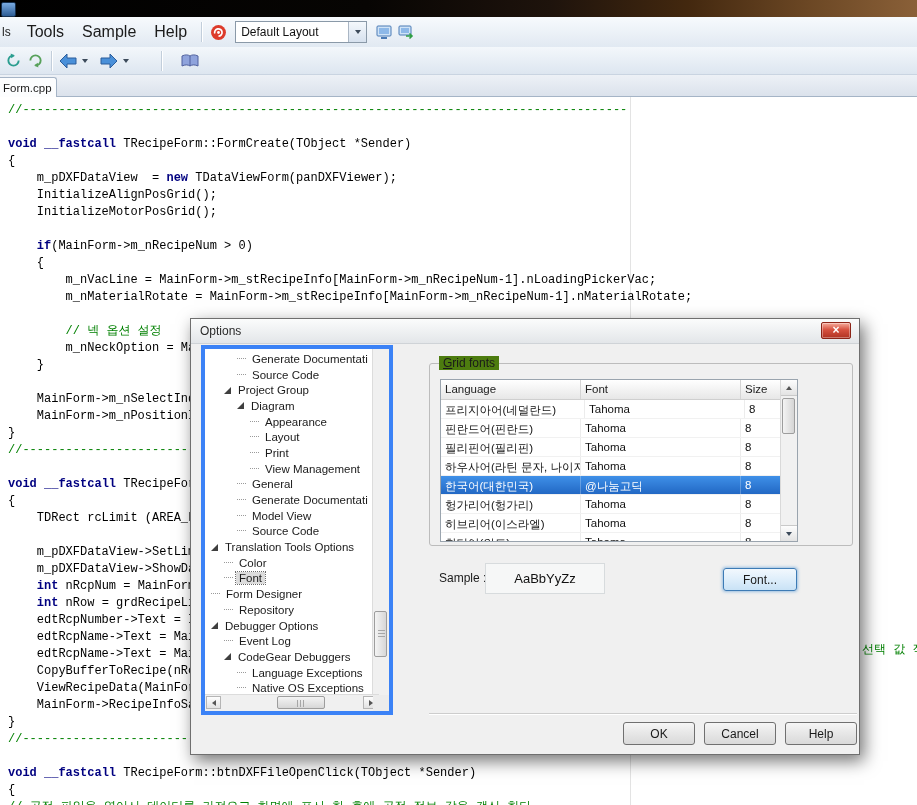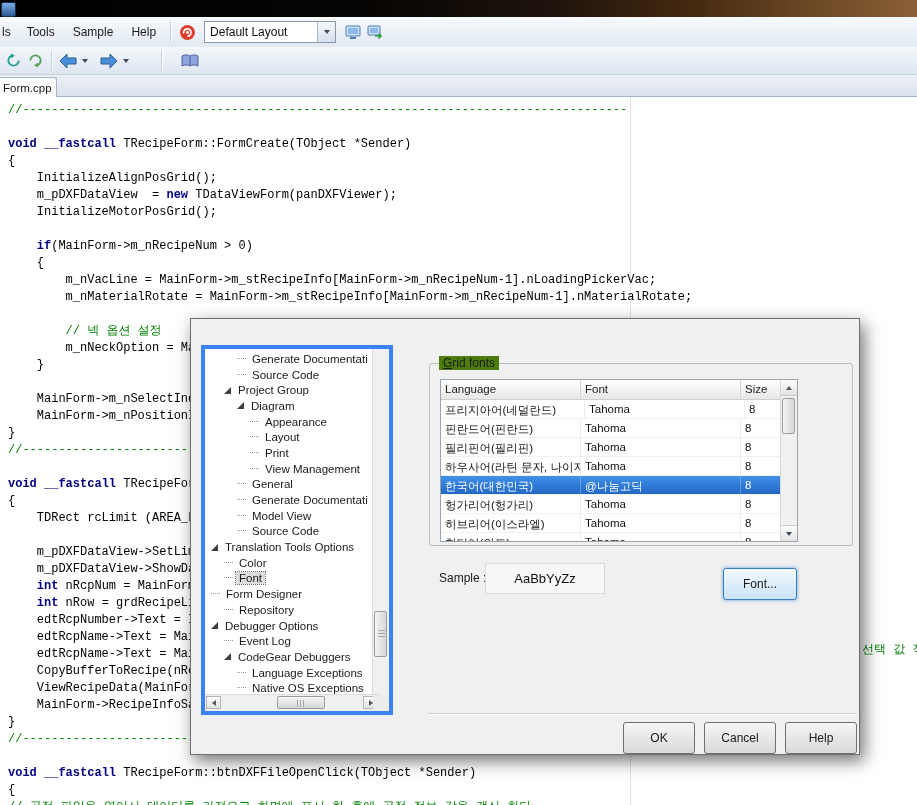--- a/index.html
+++ b/index.html
@@ -10,21 +10,21 @@
   .photo{position:absolute;left:0;top:0;width:917px;height:17px;
          background:linear-gradient(90deg,#000 0%,#070503 40%,#1e130c 60%,#43280f 75%,#6b4724 88%,#8a6038 100%);}
   .mini-icon{position:absolute;left:1px;top:2px;width:13px;height:13px;border-radius:2px;
          background:linear-gradient(#79abe2,#2d5c94);border:1px solid #16304f;}
 
   
   .menubar{position:absolute;left:0;top:17px;width:917px;height:30px;
            background:linear-gradient(#f7fafd,#e1e9f2);border-bottom:1px solid #c9d4e1;
            display:flex;align-items:center;}
   .menu-frag{font-size:12px;color:#1b1b1b;padding:0 7px 0 2px;}
-  .menu-item{font-size:12px;color:#1b1b1b;padding:0 9px;height:100%;display:flex;align-items:center;cursor:default;}
+  .menu-item{font-size:16px;color:#1b1b1b;padding:0 9px;height:100%;display:flex;align-items:center;cursor:default;}
   .tb-sep{width:1px;height:20px;background:#c2cedb;box-shadow:1px 0 0 #fff;margin:0 5px;flex:none;}
   .icon16{width:22px;height:22px;display:flex;align-items:center;justify-content:center;flex:none;}
   .combo{width:132px;height:22px;background:#fff;border:1px solid #8a99a8;margin:0 6px;
          display:flex;align-items:center;box-sizing:border-box;}
   .combo-text{font-size:12px;color:#111;padding-left:5px;flex:1;white-space:nowrap;overflow:hidden;}
   .combo-btn{width:17px;height:100%;background:linear-gradient(#f4f8fc,#d6e1ee);
          border-left:1px solid #aab6c4;display:flex;align-items:center;justify-content:center;flex:none;}
   .tri-down{width:0;height:0;border-left:3.5px solid transparent;border-right:3.5px solid transparent;border-top:4px solid #3c4a5a;}
 
   
@@ -112,21 +112,21 @@
   .vbtn.down{bottom:0;border-top:1px solid #c9c9c9;}
   .tri-up{width:0;height:0;border-left:3.5px solid transparent;border-right:3.5px solid transparent;border-bottom:4px solid #555;}
   .grid-vthumb{position:absolute;left:1px;top:18px;width:13px;height:36px;border:1px solid #9d9d9d;border-radius:2px;
                background:linear-gradient(90deg,#f4f4f4,#d5d5d5);box-sizing:border-box;}
 
   
   .sample-label{position:absolute;left:248px;top:252px;font-size:12px;color:#1a1a1a;}
   .sample-box{position:absolute;left:294px;top:244px;width:120px;height:31px;background:#f6f7f7;
               border:1px solid #d7dbdd;display:flex;align-items:center;justify-content:center;
               font-size:13px;color:#111;box-sizing:border-box;}
-  .btn{position:absolute;width:72px;height:32px;box-sizing:border-box;border:1px solid #707070;border-radius:3px;
+  .btn{position:absolute;width:72px;height:23px;box-sizing:border-box;border:1px solid #707070;border-radius:3px;
        background:linear-gradient(#f6f6f6,#e8e8e8 45%,#d9d9d9);font-size:12px;color:#1a1a1a;
        display:flex;align-items:center;justify-content:center;cursor:default;}
   .btn-default{border-color:#3d7bb5;background:linear-gradient(#f2f8fd,#e0effb 45%,#c9e2f6);
        box-shadow:0 0 3px 1px rgba(84,152,214,.55);}
   .font-btn{left:532px;top:249px;width:74px;}
   .sep-line{position:absolute;left:238px;top:394px;width:428px;height:0;border-top:1px solid #cdcdcd;border-bottom:1px solid #fff;}
   .ok-btn{left:432px;top:403px;}
   .cancel-btn{left:513px;top:403px;}
   .help-btn{left:594px;top:403px;}
 </style>
@@ -221,22 +221,22 @@
     </div>
   </div>
 
   <div class="editor">
     <div class="margin-line"></div>
     <div id="code">
         <div class="code-line"><span class="sg-c">//------------------------------------------------------------------------------------</span></div>
         <div class="code-line">&nbsp;</div>
         <div class="code-line"><span class="sg-k">void</span><span class="sg-p"> </span><span class="sg-k">__fastcall</span><span class="sg-p"> TRecipeForm::FormCreate(TObject *Sender)</span></div>
         <div class="code-line"><span class="sg-p">{</span></div>
+        <div class="code-line"><span class="sg-p">    m_pDXFDataView  = </span><span class="sg-k">new</span><span class="sg-p"> TDataViewForm(panDXFViewer);</span></div>
         <div class="code-line"><span class="sg-p">    InitializeAlignPosGrid();</span></div>
-        <div class="code-line"><span class="sg-p">    m_pDXFDataView  = </span><span class="sg-k">new</span><span class="sg-p"> TDataViewForm(panDXFViewer);</span></div>
         <div class="code-line"><span class="sg-p">    InitializeMotorPosGrid();</span></div>
         <div class="code-line">&nbsp;</div>
         <div class="code-line"><span class="sg-p">    </span><span class="sg-k">if</span><span class="sg-p">(MainForm-&gt;m_nRecipeNum &gt; 0)</span></div>
         <div class="code-line"><span class="sg-p">    {</span></div>
         <div class="code-line"><span class="sg-p">        m_nVacLine = MainForm-&gt;m_stRecipeInfo[MainForm-&gt;m_nRecipeNum-1].nLoadingPickerVac;</span></div>
         <div class="code-line"><span class="sg-p">        m_nMaterialRotate = MainForm-&gt;m_stRecipeInfo[MainForm-&gt;m_nRecipeNum-1].nMaterialRotate;</span></div>
         <div class="code-line">&nbsp;</div>
         <div class="code-line"><span class="sg-c">        // 넥 옵션 설정</span></div>
         <div class="code-line"><span class="sg-p">        m_nNeckOption = MainForm-&gt;m_stRecipeInfo[MainForm-&gt;m_nRecipeNum-1].nNeckOption;</span></div>
         <div class="code-line"><span class="sg-p">    }</span></div>
@@ -264,20 +264,26 @@
         <div class="code-line"><span class="sg-c">//------------------------------------------------------------------------------------</span></div>
         <div class="code-line">&nbsp;</div>
         <div class="code-line"><span class="sg-k">void</span><span class="sg-p"> </span><span class="sg-k">__fastcall</span><span class="sg-p"> TRecipeForm::btnDXFFileOpenClick(TObject *Sender)</span></div>
         <div class="code-line"><span class="sg-p">{</span></div>
         <div class="code-line"><span class="sg-c">// 공정 파일을 열어서 데이터를 가져오고 화면에 표시 한 후에 공정 정보 값을 갱신 한다</span></div>
       </div>
     <div class="overflow-frag">선택 값 적용</div>
   </div>
 
   <div class="dialog">
+    <div class="titlebar">
+      <span class="title">Options</span>
+      <div class="close-btn">
+        <span>×</span>
+      </div>
+    </div>
 
     <div class="tree">
       <div id="tree-items">
           <div class="titem" style="padding-left: 32px;">
             <span class="tdash"></span>
             <span class="tlabel">Generate Documentati</span>
           </div>
           <div class="titem" style="padding-left: 32px;">
             <span class="tdash"></span>
             <span class="tlabel">Source Code</span>

